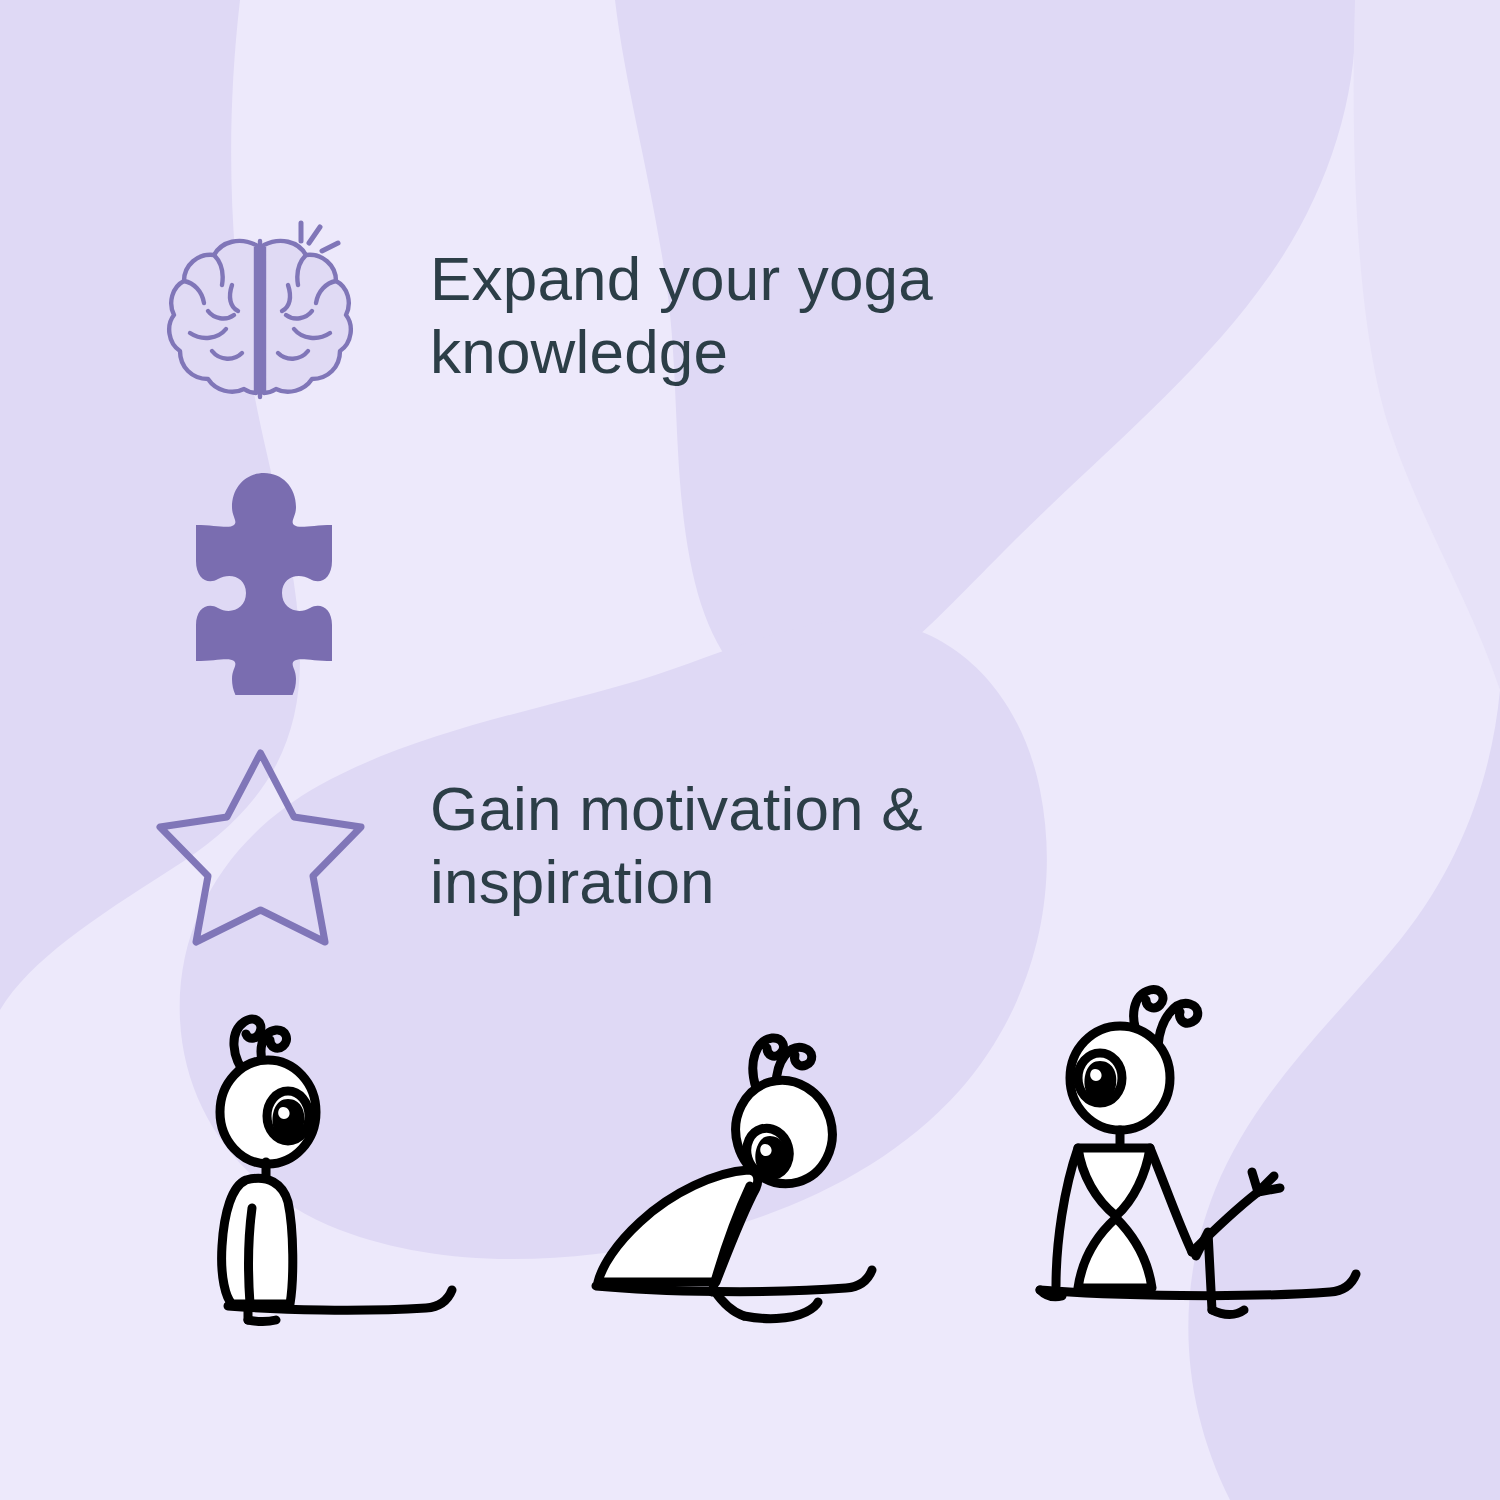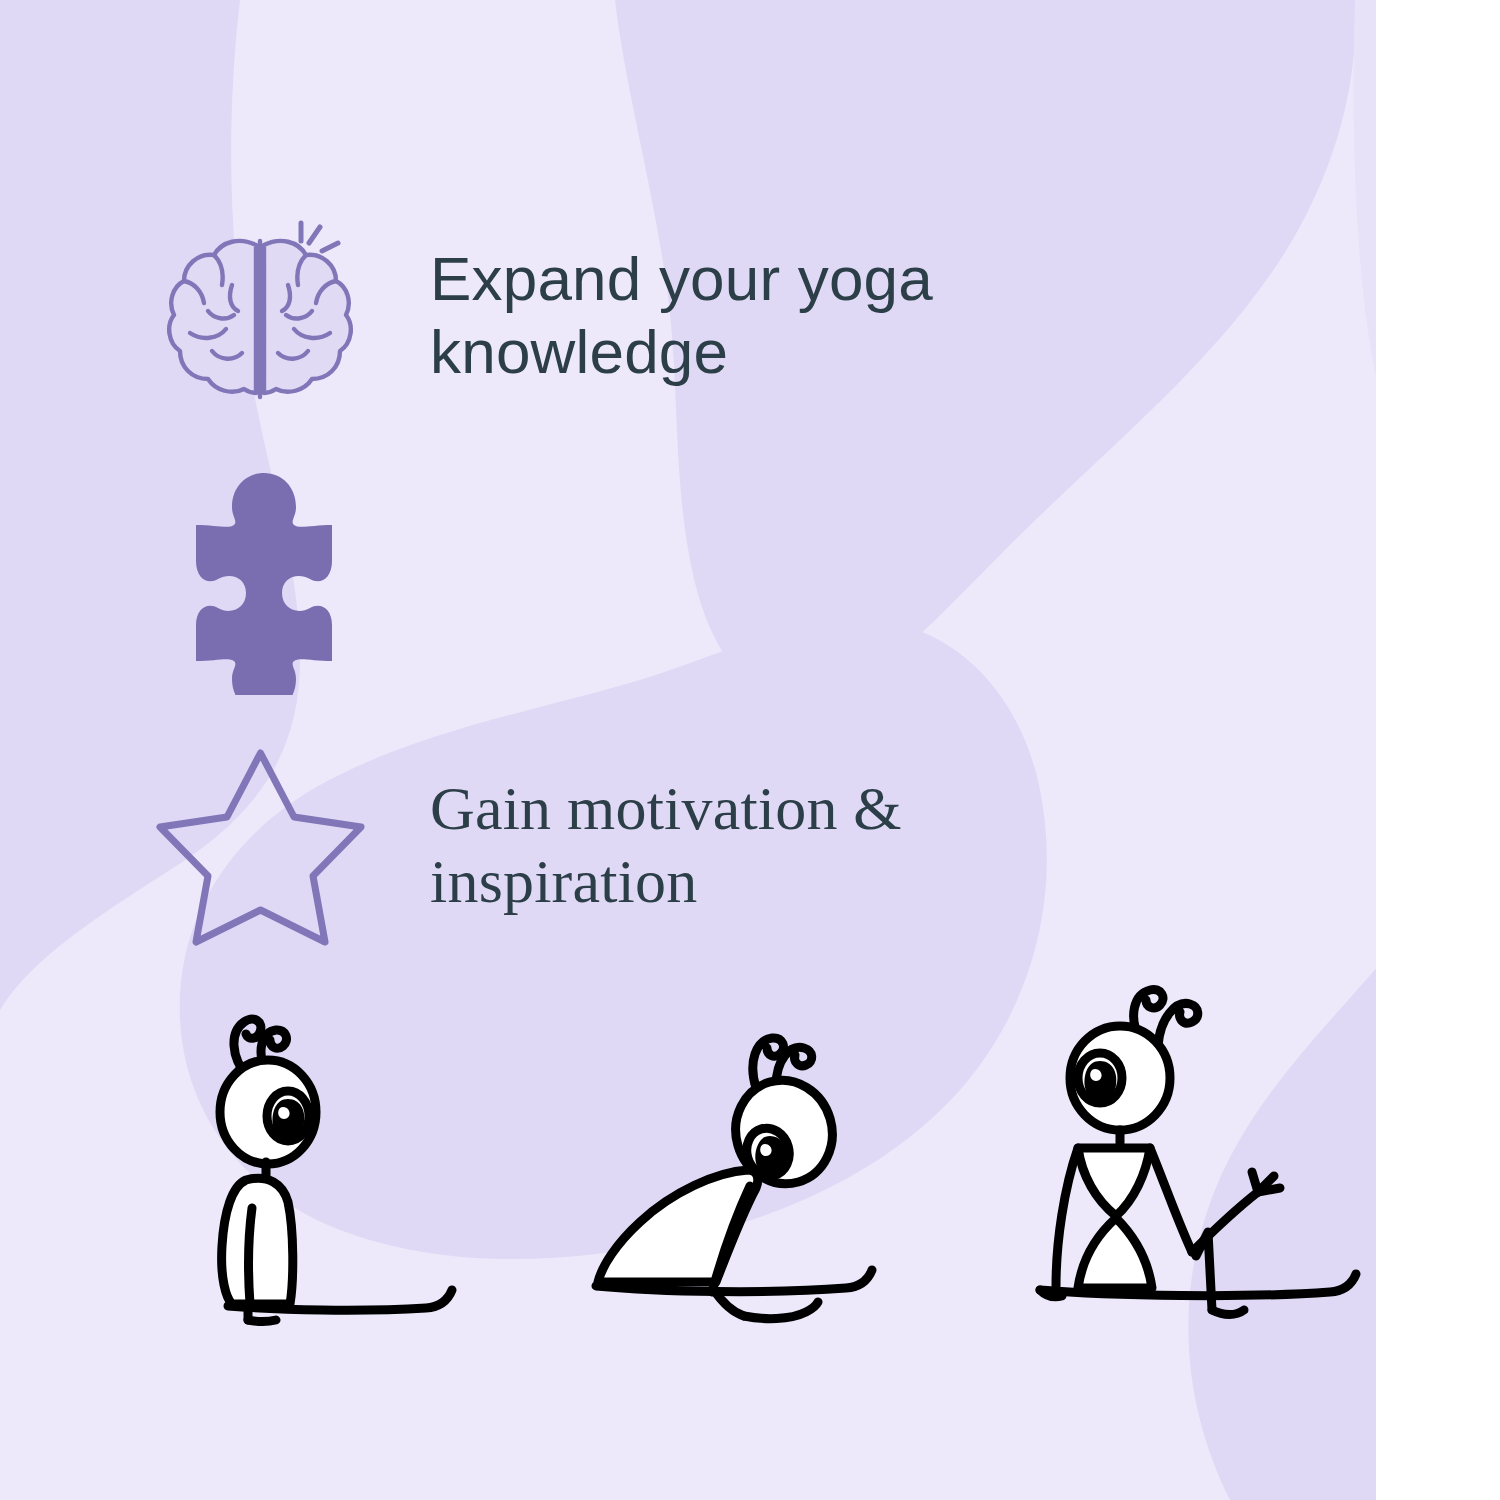--- a/index.html
+++ b/index.html
@@ -2,21 +2,21 @@
 <html><head>
 <meta charset="utf-8">
 <style>
   html, body {
     margin: 0;
     padding: 0;
     background: #ffffff;
   }
   #poster {
     position: relative;
-    width: 1376px;
+    width: 1500px;
     height: 1500px;
     overflow: hidden;
     background: #EDE9FB;
     font-family: "Liberation Sans", sans-serif;
   }
   #bg-layer {
     position: absolute;
     inset: 0;
     width: 1500px;
     height: 1500px;
@@ -49,21 +49,21 @@
     line-height: 1.18;
     color: #2C3E47;
     letter-spacing: 0.2px;
     font-weight: 400;
     margin-left: 60px;
     white-space: pre-line;
   }
 
   #row-brain  { top: 200px; }
   #row-puzzle { top: 465px; }
-  #row-star   { top: 730px; font-family: Liberation Serif, serif; }
+  #row-star   { top: 730px; }
 
   .figures {
     position: absolute;
     left: 0;
     top: 960px;
     width: 1500px;
     height: 400px;
   }
 </style>
 </head>

